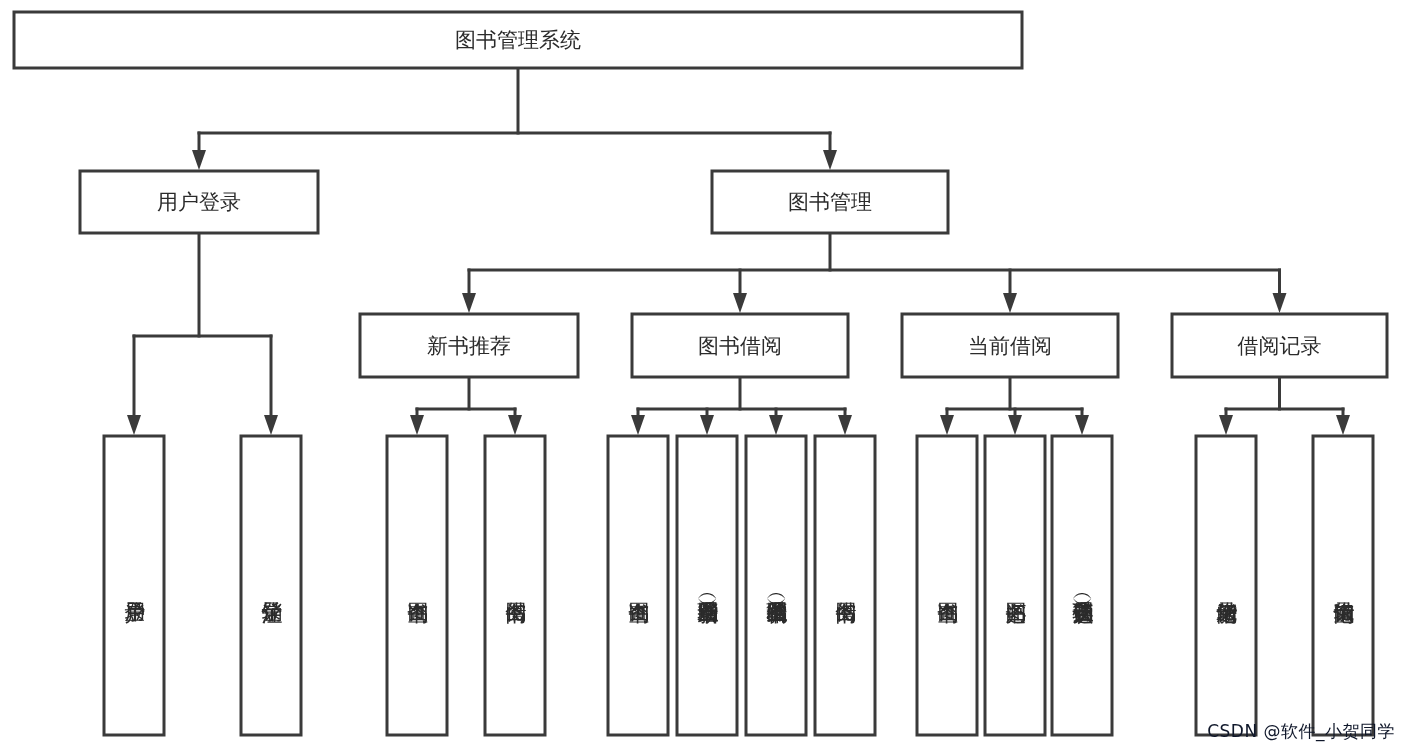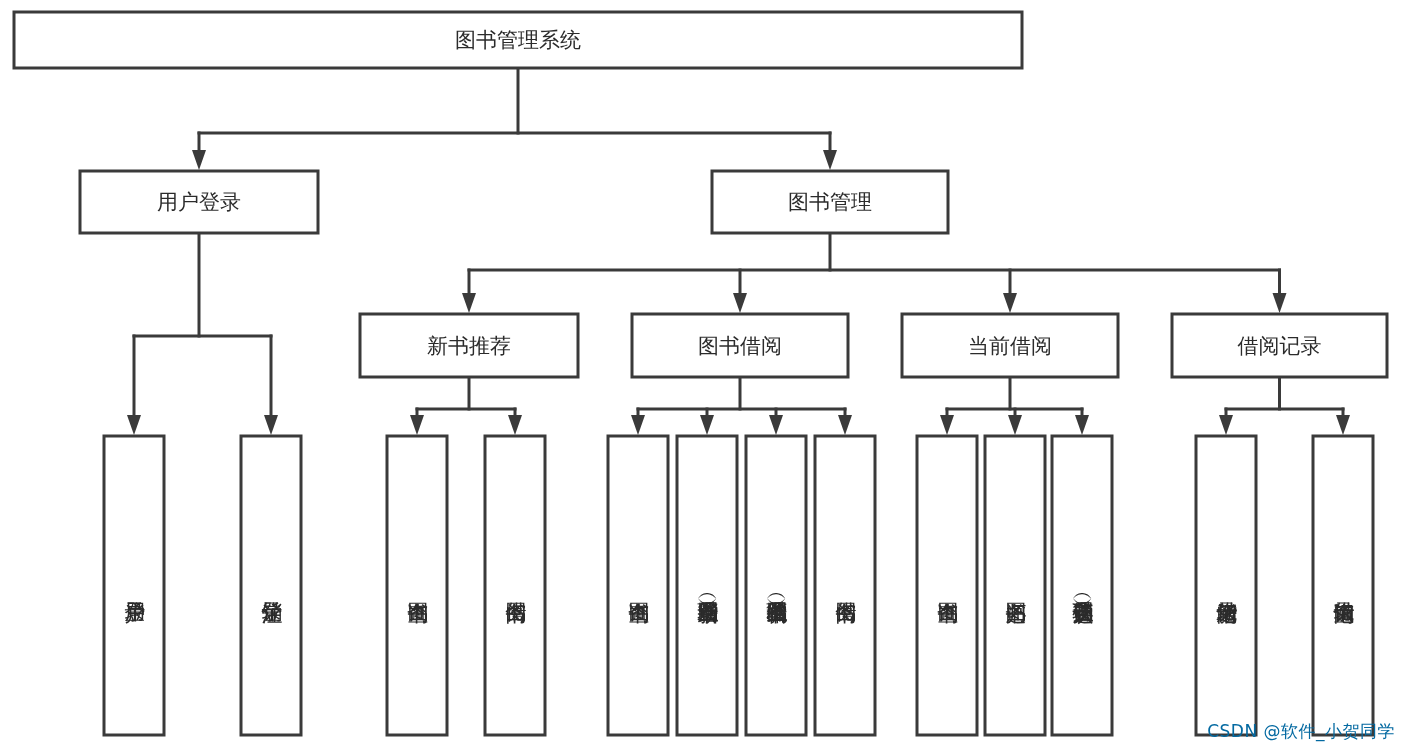--- a/index.html
+++ b/index.html
@@ -18,21 +18,21 @@
     font-size:21px;fill:#2b2b2b;text-anchor:middle;dominant-baseline:middle;
   }
   .node-label-v{
     font-family:"DejaVu Sans","Liberation Sans",sans-serif;
     font-size:21px;fill:#2b2b2b;text-anchor:middle;
     writing-mode:vertical-rl;glyph-orientation-vertical:0;
   }
   .watermark{
     position:absolute;right:10px;bottom:4px;
     font-family:"DejaVu Sans","Liberation Sans",sans-serif;
-    font-size:17px;color:#0369a1;white-space:nowrap;user-select:none;
+    font-size:17px;color:#0f172a;white-space:nowrap;user-select:none;
     letter-spacing:0.5px;
   }
 </style>
 </head>
 <body>
 
 <div id="diagram-root">
   <svg id="tree" viewBox="0 0 1405 747">
     <g id="connectors-layer">
         <g>

